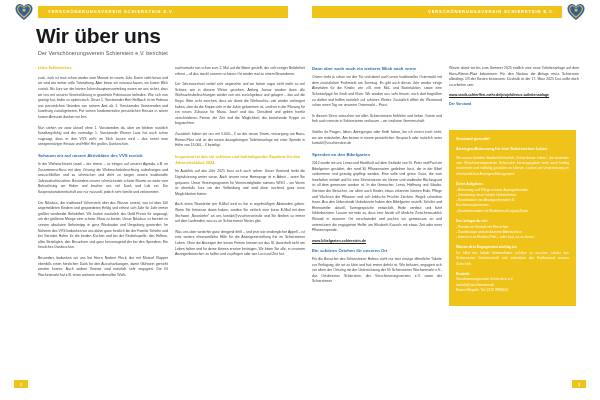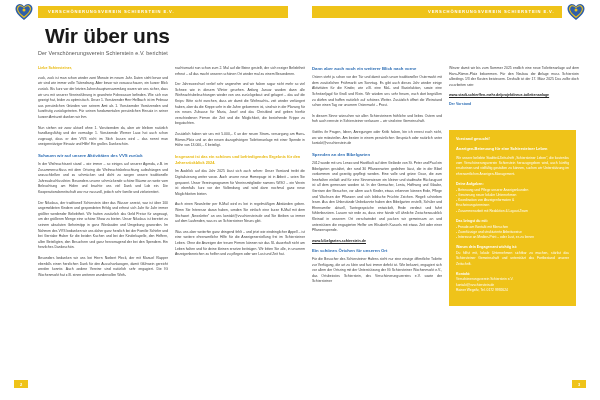--- a/index.html
+++ b/index.html
@@ -25,21 +25,21 @@
   }
   .band-txt.l{left:48px;}
   .band-txt.r{left:428px;}
 
   .heart{position:absolute;top:2px;width:20px;height:19px;}
   .heart.left{left:14px;}
   .heart.right{left:566px;}
 
   
   .title{
-    position:absolute;left:45px;top:24px;
+    position:absolute;left:36px;top:24px;
     font-size:21px;font-weight:bold;color:#1a1a1a;letter-spacing:-.3px;
   }
   .subtitle{
     position:absolute;left:38px;top:50px;
     font-size:5.4px;color:#555;letter-spacing:.1px;
   }
 
   
   .col{position:absolute;top:66px;width:130px;}
   .col1{left:38px;}

